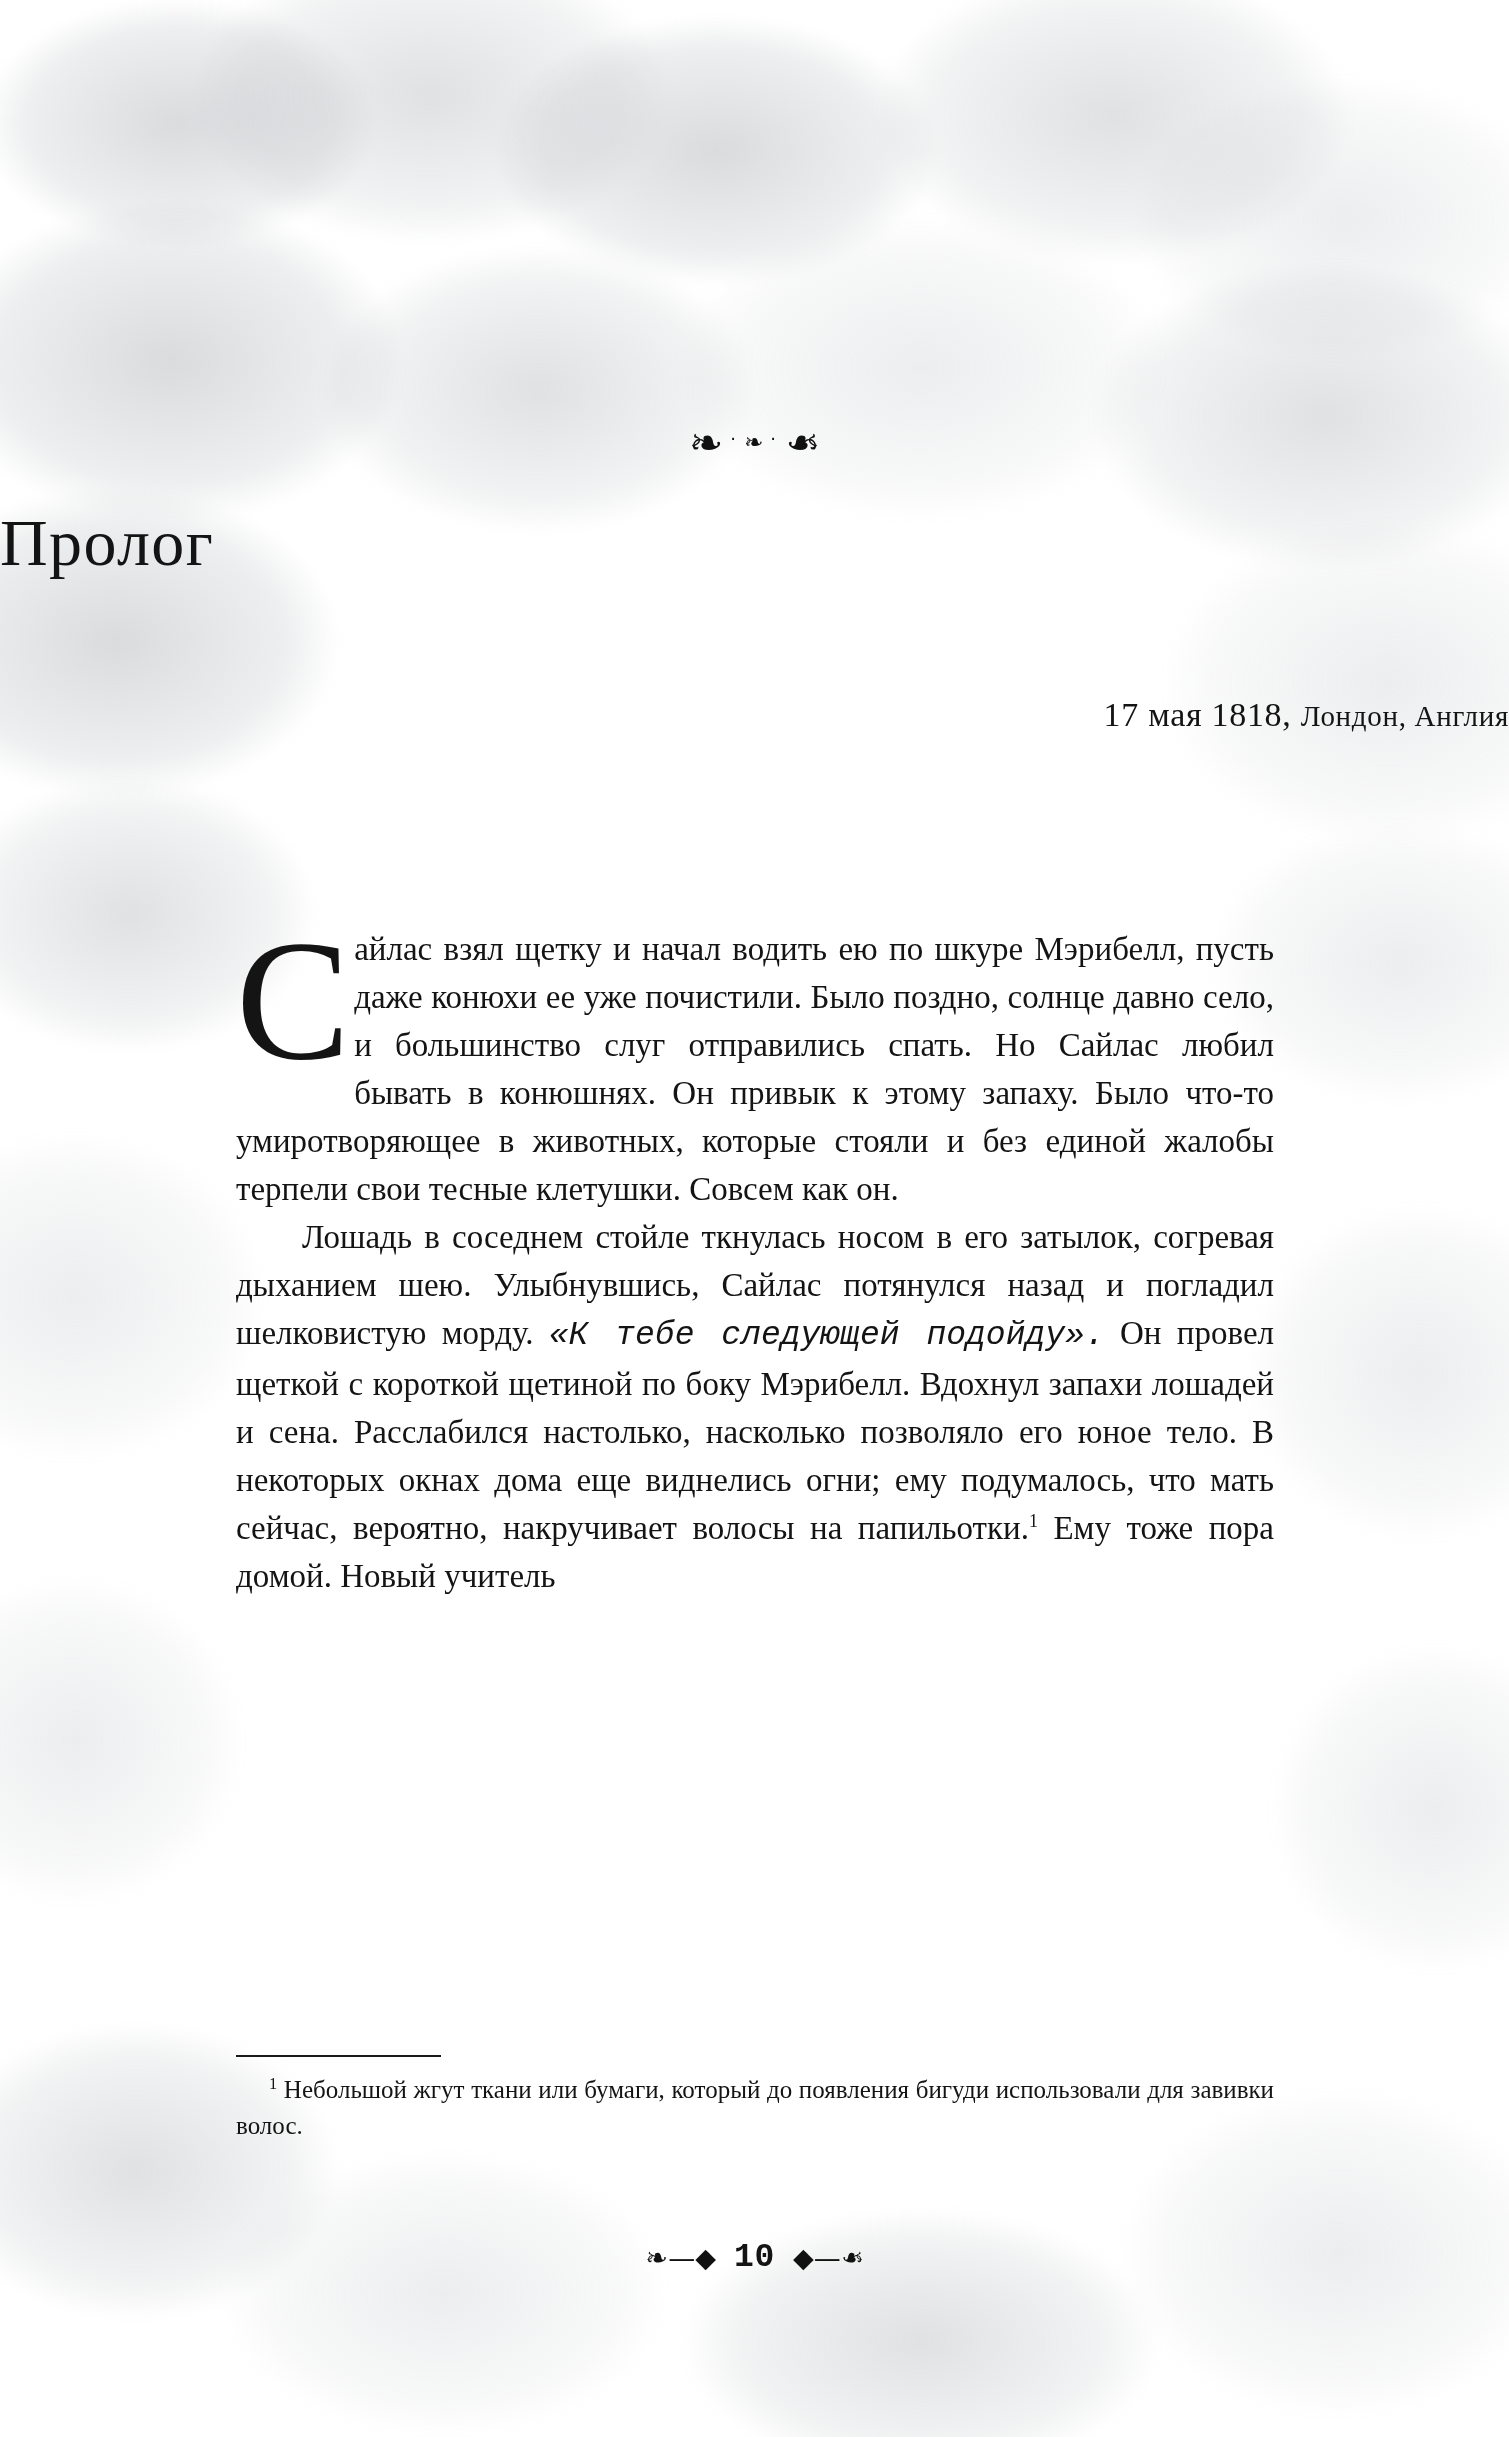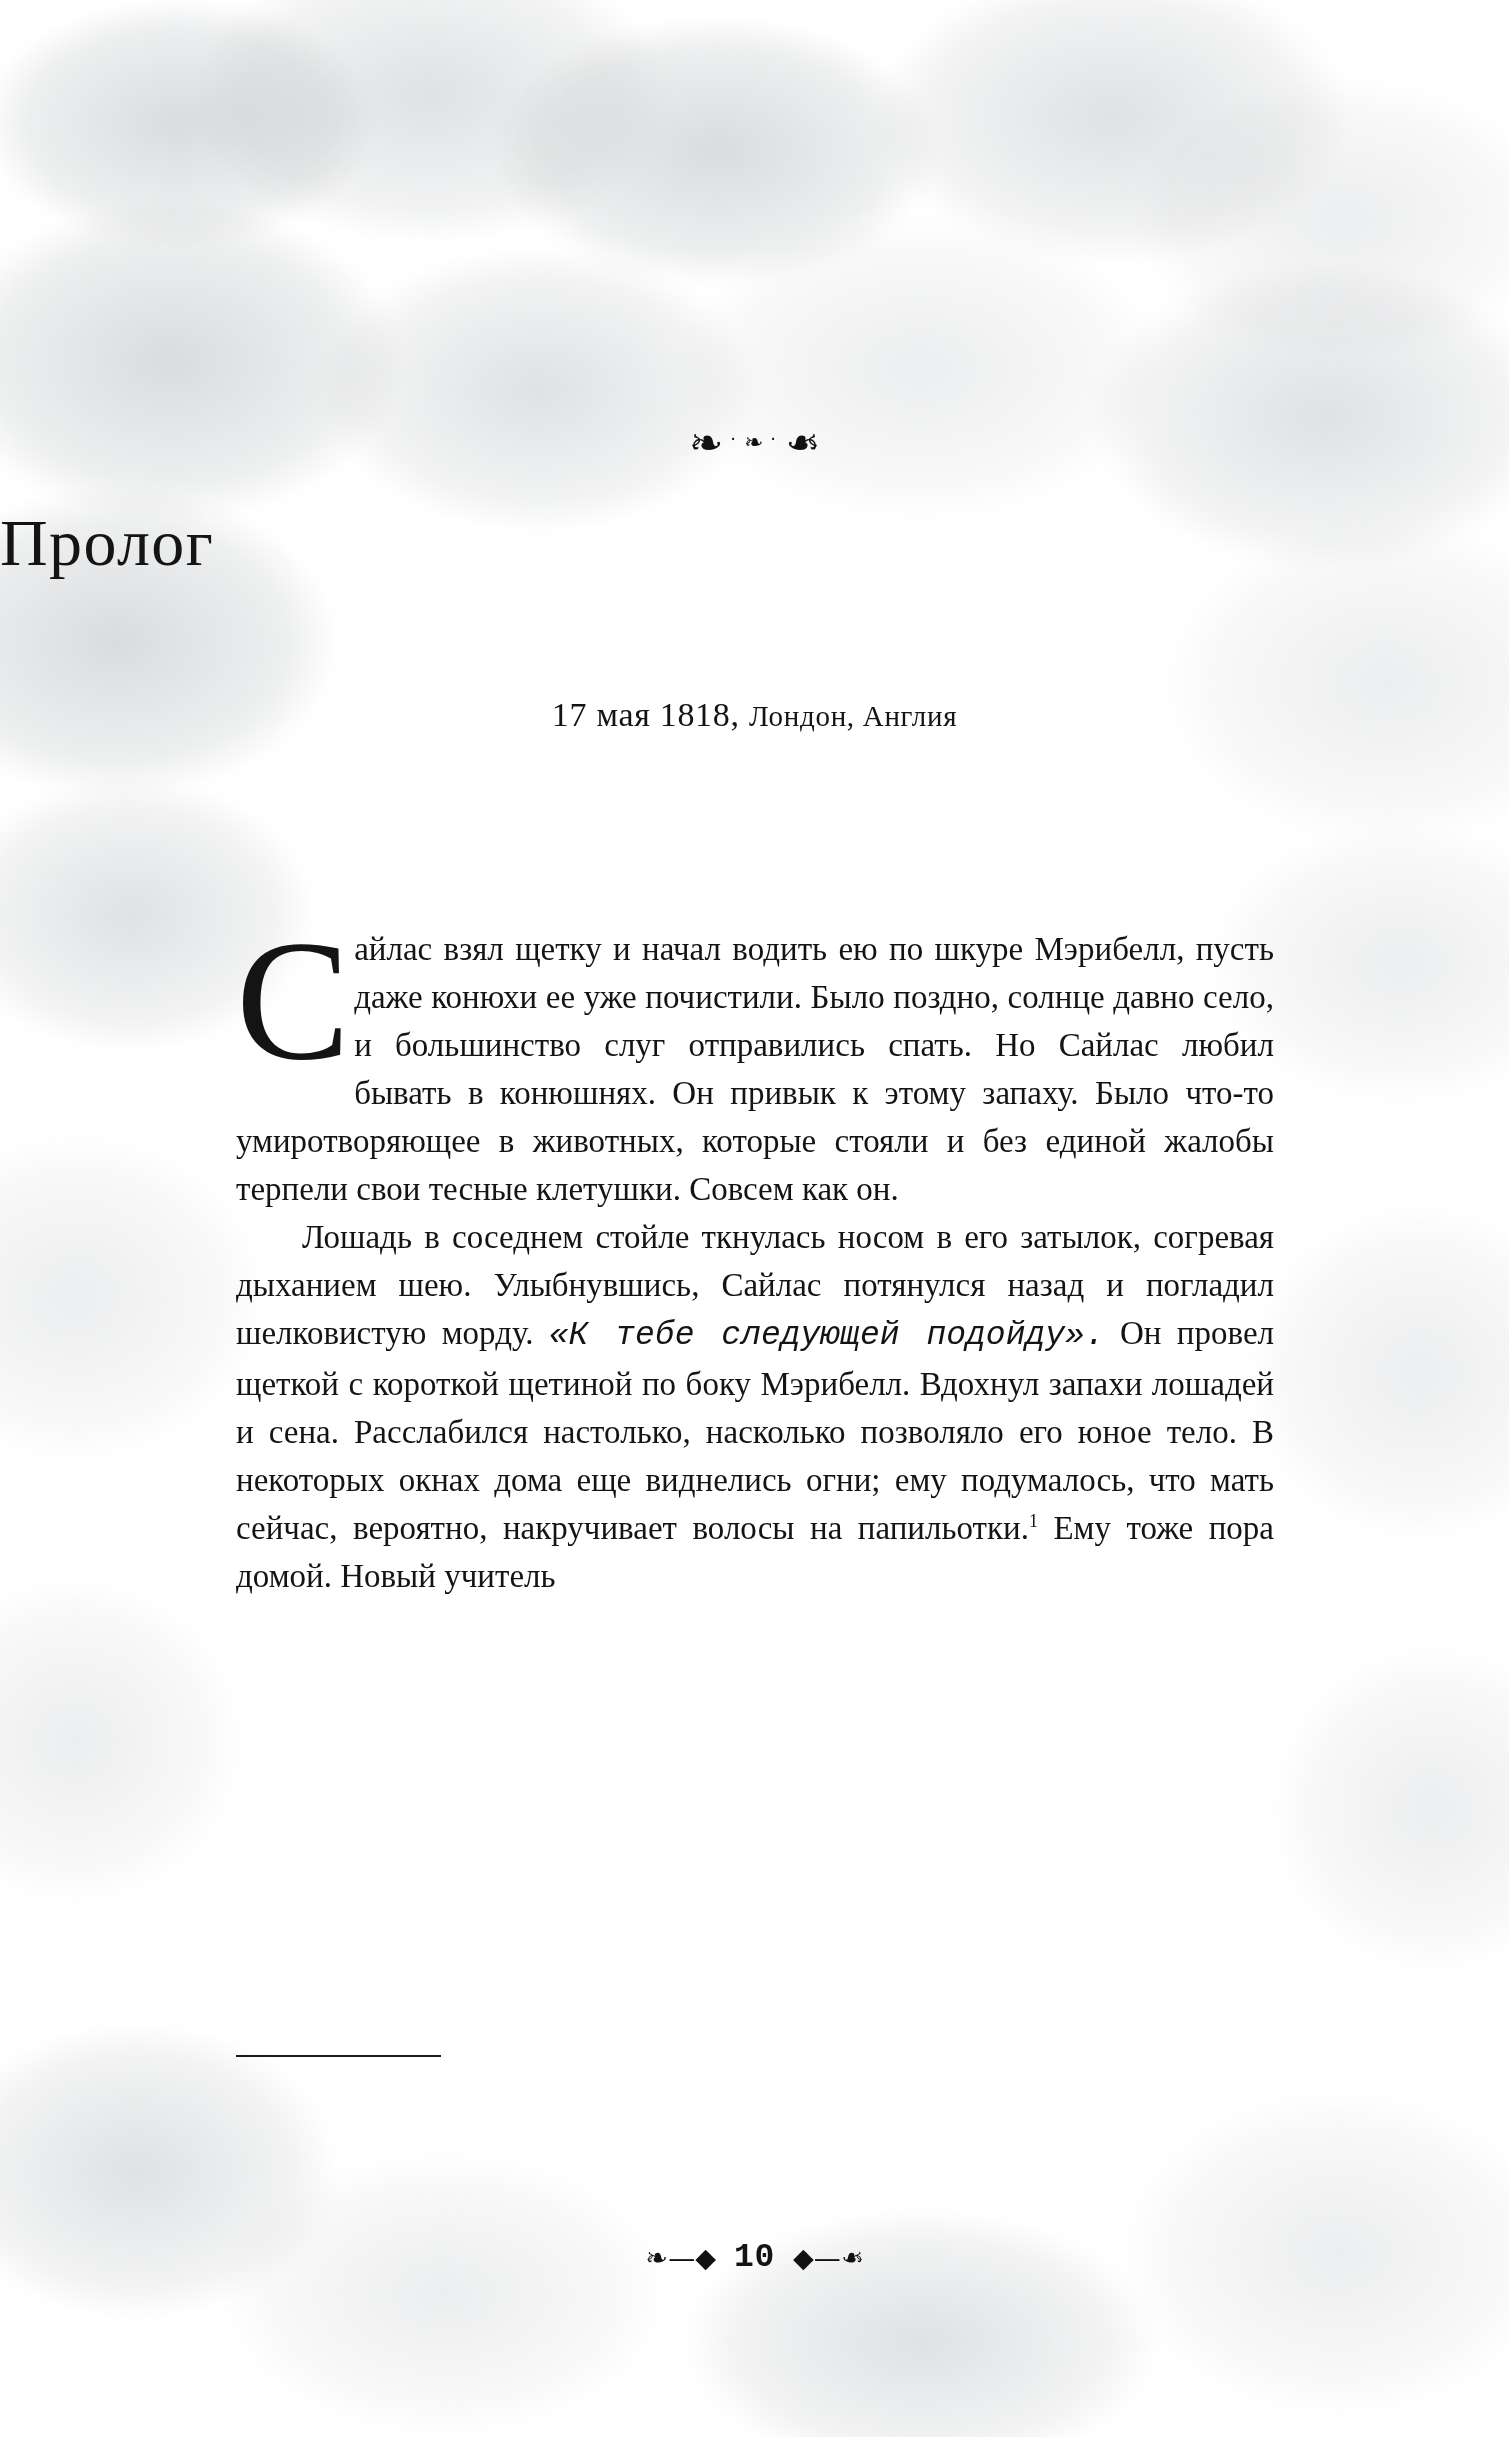--- a/index.html
+++ b/index.html
@@ -71,21 +71,21 @@
     font-size: 66px;
     font-weight: 400;
     font-family: "Liberation Serif", serif;
     letter-spacing: 1.4px;
   }
   .chapter-subtitle {
     position: absolute;
     top: 696px;
     left: 0;
     width: 100%;
-    text-align: center;
+    text-align: right;
     font-size: 34px;
     font-family: "Liberation Serif", serif;
     letter-spacing: 0.7px;
   }
   .chapter-subtitle .small {
     font-size: 29px;
   }
 
   
   .textblock {
@@ -215,20 +215,21 @@
     <span>17 мая 1818, </span><span class="small">Лондон, Англия</span>
   </div>
 
   <div class="textblock">
     <p class="dropcap-para"><span class="dropcap">С</span><span>айлас взял щетку и начал водить ею по шкуре Мэрибелл, пусть даже конюхи ее уже почистили. Было поздно, солнце давно село, и большинство слуг отправились спать. Но Сайлас любил бывать в конюшнях. Он привык к этому запаху. Было что-то умиротворяющее в животных, которые стояли и без единой жалобы терпели свои тесные клетушки. Совсем как он.</span></p>
     <p class="indent"><span>Лошадь в соседнем стойле ткнулась носом в его затылок, согревая дыханием шею. Улыбнувшись, Сайлас потянулся назад и погладил шелковистую морду. </span><span class="italic">«К тебе следующей подойду».</span><span> Он провел щеткой с короткой щетиной по боку Мэрибелл. Вдохнул запахи лошадей и сена. Расслабился настолько, насколько позволяло его юное тело. В некоторых окнах дома еще виднелись огни; ему подумалось, что мать сейчас, вероятно, накручивает волосы на папильотки.</span><sup class="fnref">1</sup><span> Ему тоже пора домой. Новый учитель</span></p>
   </div>
 
   <div class="footnote">
     <div class="footnote-rule"></div>
+    <div class="footnote-text"><span class="footnote-indent"></span><sup>1</sup> <span>Небольшой жгут ткани или бумаги, который до появления бигуди использовали для завивки волос.</span></div>
   </div>
 
   <div class="footer">
     <span class="footer-orn">❧—◆</span>
     <span class="page-number">10</span>
     <span class="footer-orn">◆—<span class="flip">❧</span></span>
   </div>
 
 </div>
 

